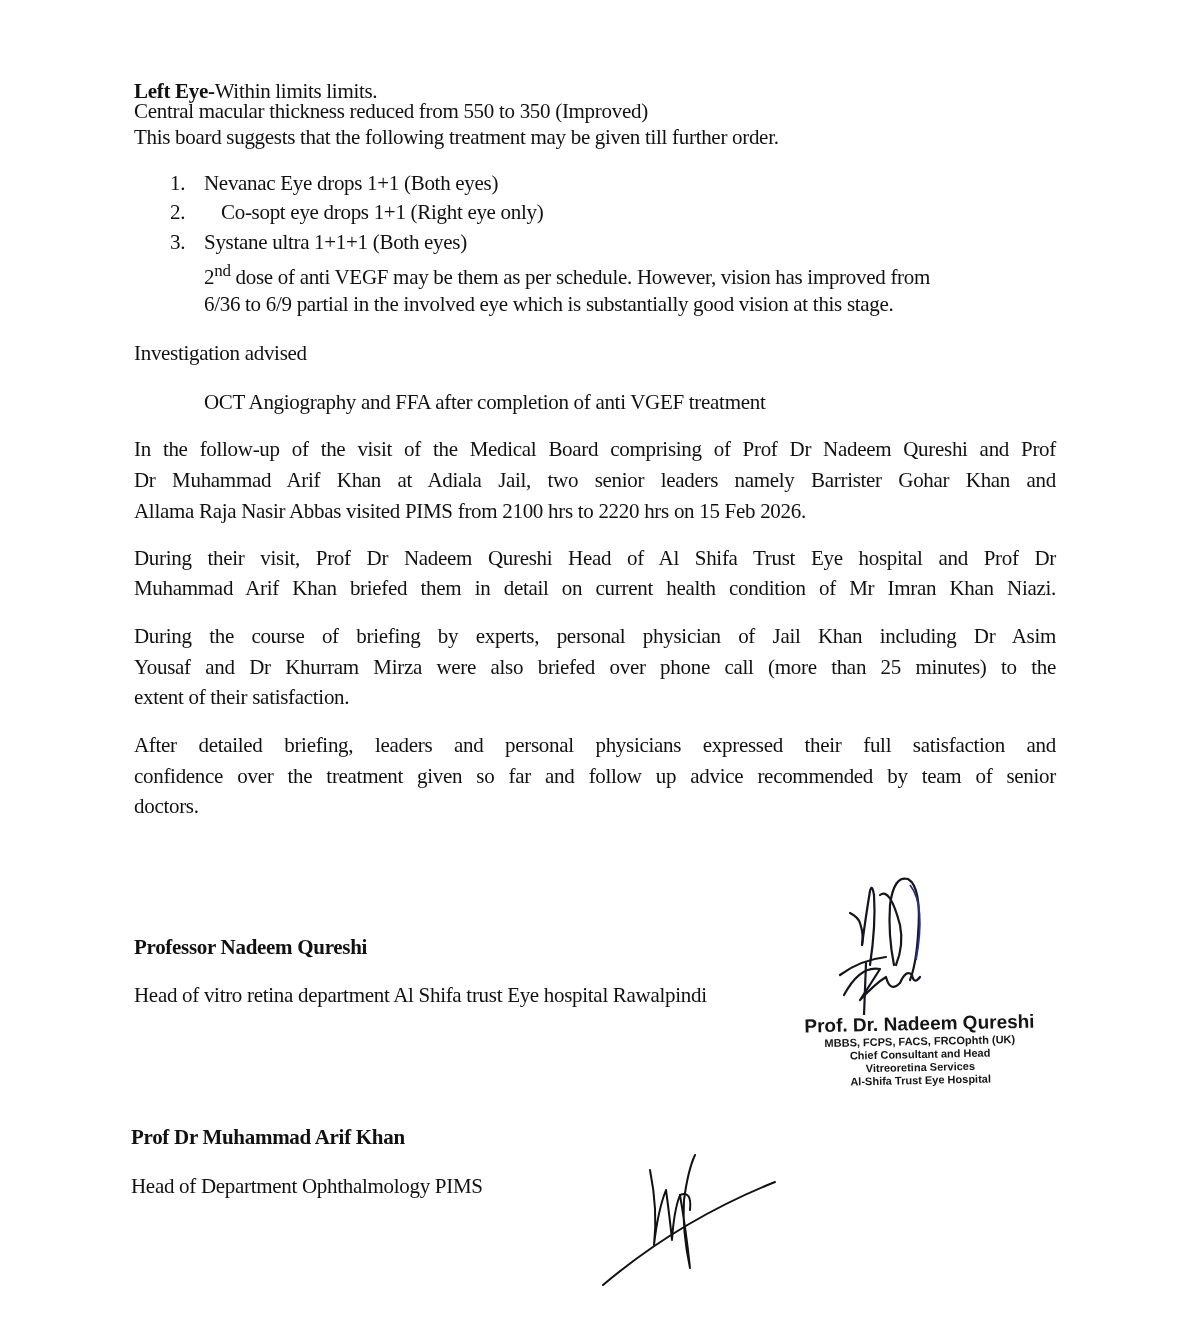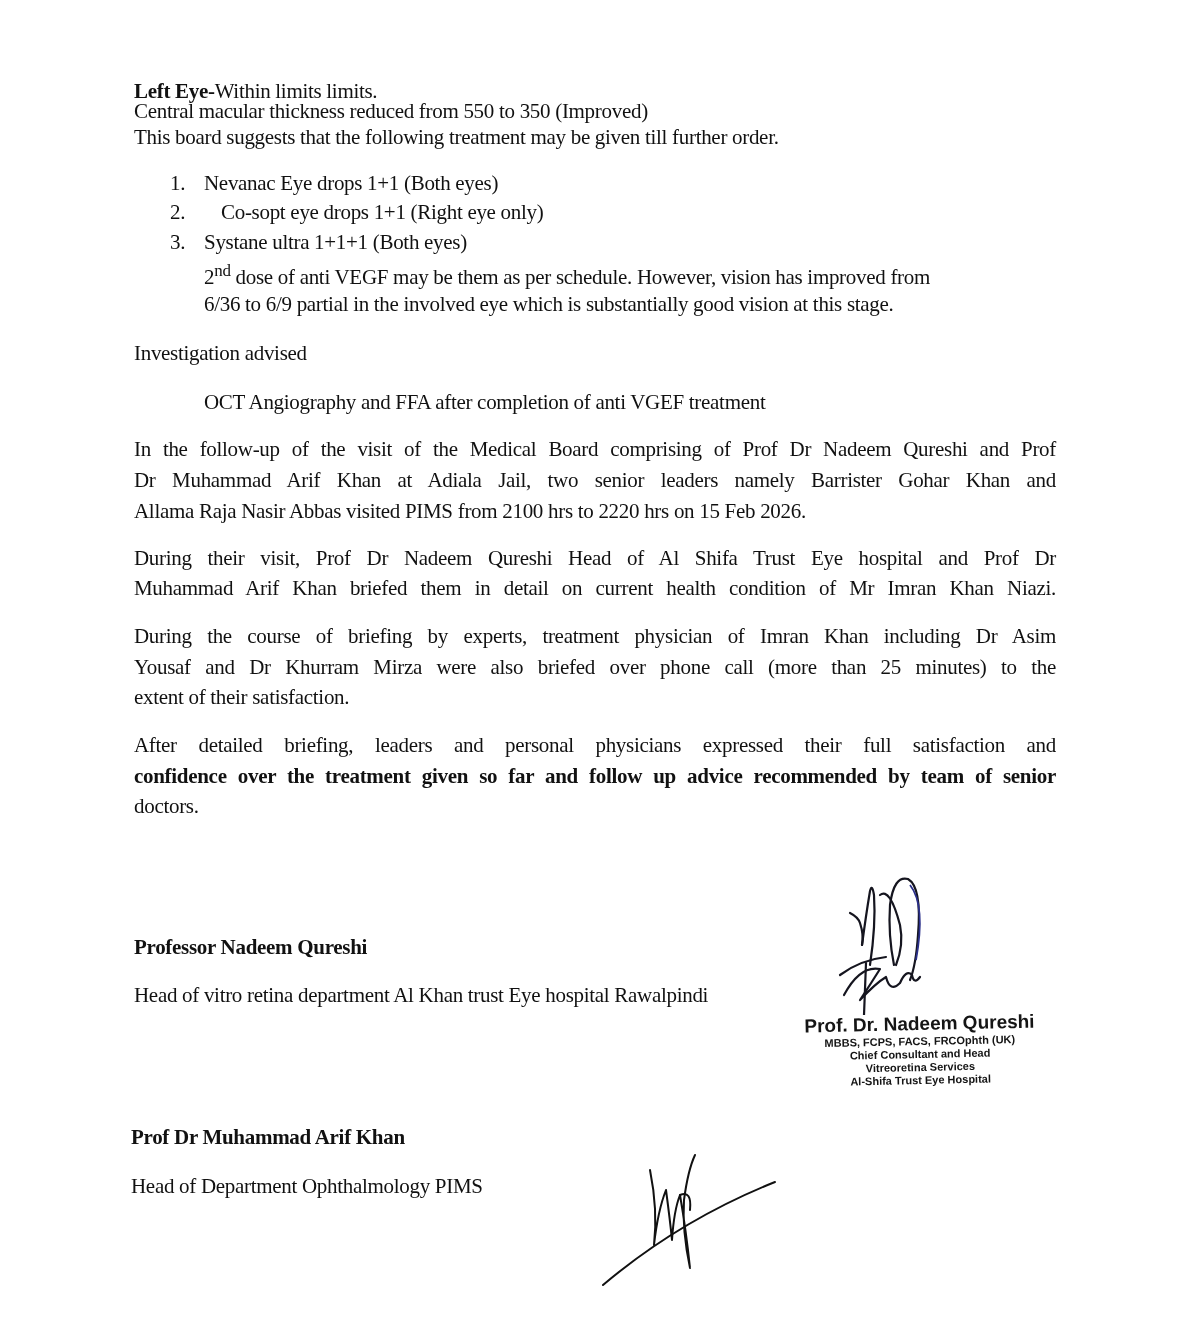--- a/index.html
+++ b/index.html
@@ -46,33 +46,33 @@
   <div class="abs t just" style="left:134px;top:468px;">Dr Muhammad Arif Khan at Adiala Jail, two senior leaders namely Barrister Gohar Khan and</div>
   <div class="abs t" style="left:134px;top:499px;">Allama Raja Nasir Abbas visited PIMS from 2100 hrs to 2220 hrs on 15 Feb 2026.</div>
 </div>
 
 <div>
   <div class="abs t just" style="left:134px;top:546px;">During their visit, Prof Dr Nadeem Qureshi Head of Al Shifa Trust Eye hospital and Prof Dr</div>
   <div class="abs t just" style="left:134px;top:576px;">Muhammad Arif Khan briefed them in detail on current health condition of Mr Imran Khan Niazi.</div>
 </div>
 
 <div>
-  <div class="abs t just" style="left:134px;top:624px;">During the course of briefing by experts, treatment physician of Imran Khan including Dr Asim</div>
+  <div class="abs t just" style="left:134px;top:624px;">During the course of briefing by experts, personal physician of Jail Khan including Dr Asim</div>
   <div class="abs t just" style="left:134px;top:655px;">Yousaf and Dr Khurram Mirza were also briefed over phone call (more than 25 minutes) to the</div>
   <div class="abs t" style="left:134px;top:685px;">extent of their satisfaction.</div>
 </div>
 
 <div>
   <div class="abs t just" style="left:134px;top:733px;">After detailed briefing, leaders and personal physicians expressed their full satisfaction and</div>
-  <div class="abs t just" style="left:134px;top:764px;font-weight:bold;">confidence over the treatment given so far and follow up advice recommended by team of senior</div>
+  <div class="abs t just" style="left:134px;top:764px;">confidence over the treatment given so far and follow up advice recommended by team of senior</div>
   <div class="abs t" style="left:134px;top:794px;">doctors.</div>
 </div>
 
 <div class="abs t b" style="left:134px;top:935px;">Professor Nadeem Qureshi</div>
-<div class="abs t" style="left:134px;top:983px;">Head of vitro retina department Al Khan trust Eye hospital Rawalpindi</div>
+<div class="abs t" style="left:134px;top:983px;">Head of vitro retina department Al Shifa trust Eye hospital Rawalpindi</div>
 
 <svg class="sig" style="left:830px;top:865px;" width="150" height="150" viewBox="0 0 150 150">
   <g fill="none" stroke="#15151f" stroke-width="2.2" stroke-linecap="round" stroke-linejoin="round">
     <path d="M20 48 Q28 52 30 58 Q34 70 32 80"></path>
     <path d="M32 80 Q36 50 40 26 Q42 18 44 30 Q46 60 40 100"></path>
     <path d="M50 30 Q60 22 70 60 Q74 80 66 100"></path>
     <path d="M64 100 Q58 70 60 40 Q64 10 78 14 Q92 22 88 70 Q86 100 80 115"></path>
     <path d="M10 110 Q30 95 56 92"></path>
     <path d="M14 130 Q30 100 50 104 Q40 120 30 135 Q46 118 56 112 Q60 128 70 118 Q76 104 82 110 Q84 120 90 112"></path>
     <path d="M36 98 L34 150"></path>

